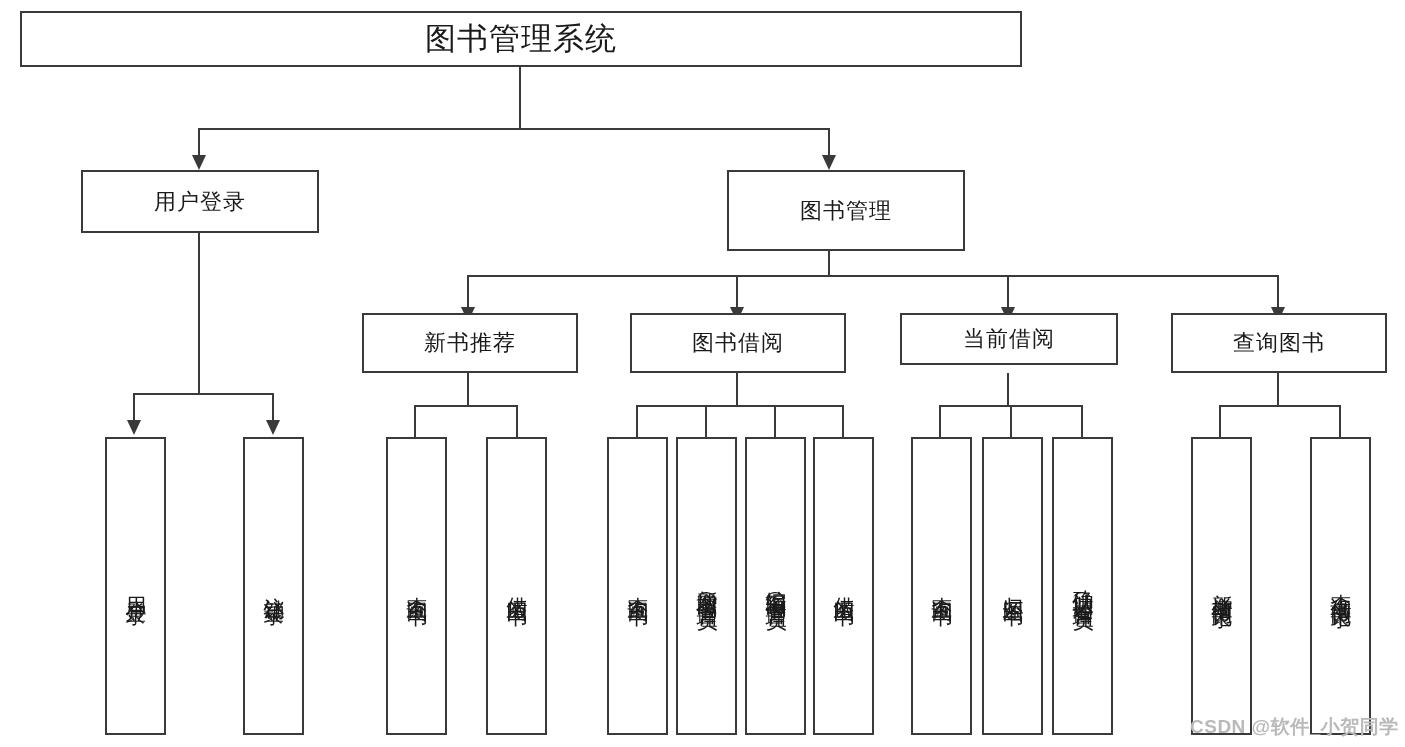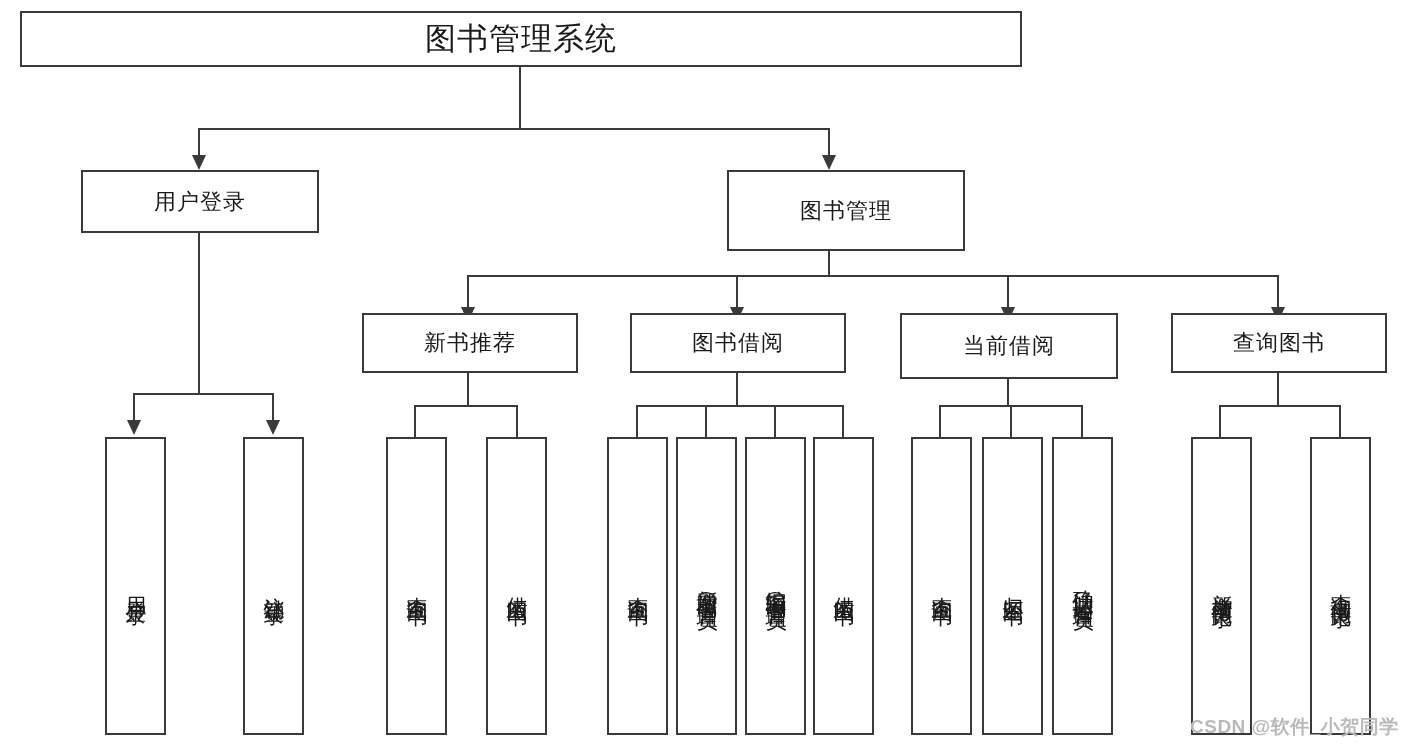--- a/index.html
+++ b/index.html
@@ -142,21 +142,21 @@
     </div>
     <div class="node node-l2" style="left: 711px; top: 170px; width: 238px; height: 81px; margin-left: 16px;">
       <span class="lbl">图书管理</span>
     </div>
     <div class="node node-l3" style="left: 630px; top: 313px; width: 216px; height: 60px;">
       <span class="lbl">图书借阅</span>
     </div>
     <div class="node node-l3" style="left: 362px; top: 313px; width: 216px; height: 60px;">
       <span class="lbl">新书推荐</span>
     </div>
-    <div class="node node-l3" style="left: 900px; top: 313px; width: 218px; height: 66px;">
+    <div class="node node-l3" style="left: 900px; top: 313px; width: 218px; height: 52px;">
       <span class="lbl">当前借阅</span>
     </div>
     <div class="node node-l3" style="left: 1171px; top: 313px; width: 216px; height: 60px;">
       <span class="lbl">查询图书</span>
     </div>
     <div class="node node-leaf" style="left: 105px; top: 437px; width: 61px; height: 298px;">
       <span class="lbl">用户登录</span>
     </div>
     <div class="node node-leaf" style="left: 243px; top: 437px; width: 61px; height: 298px;">
       <span class="lbl">注销登录</span>

